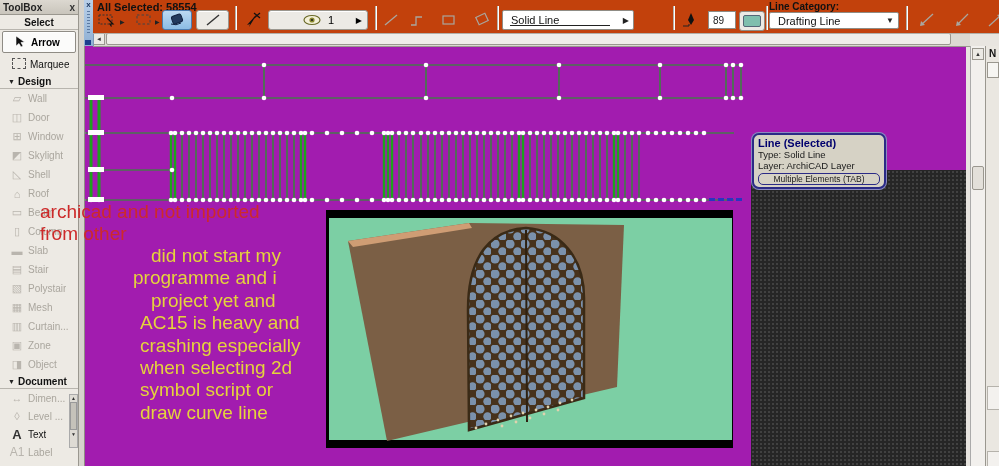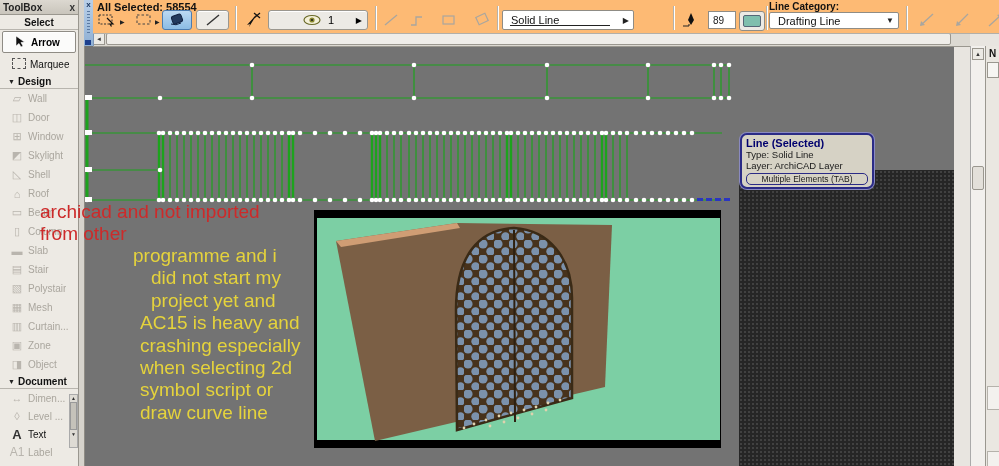--- a/index.html
+++ b/index.html
@@ -31,21 +31,21 @@
   
   #frame-strip{position:absolute;left:78px;top:0;width:6px;height:466px;background:#d6d3cc;
                border-right:1px solid #8f8c85;z-index:2;}
   #palette-handle{position:absolute;left:84px;top:0;width:9px;height:46px;z-index:4;
      background:linear-gradient(#b9cfe8,#8fb0d4);border-right:1px solid #7d96b5;}
   #palette-handle .hx{font-size:8px;font-weight:bold;color:#1d3a63;display:block;text-align:center;line-height:9px;}
   #palette-handle .dots{display:block;margin:2px auto;width:3px;height:22px;
      background:repeating-linear-gradient(#5b7aa3 0 1px,transparent 1px 3px);}
   #palette-handle .bar{position:absolute;bottom:1px;left:1px;width:6px;height:5px;background:#1c3f8e;}
   
-  #topbar{position:absolute;left:93px;top:0;width:906px;height:33px;background:#fdba74;
+  #topbar{position:absolute;left:93px;top:0;width:906px;height:33px;background:#c2410c;
           border-bottom:1px solid #b2afa8;z-index:4;font-size:11px;}
   #topbar .status{position:absolute;left:4px;top:1px;font-weight:bold;color:#111;font-size:11px;}
   .tbtn{position:absolute;top:10px;height:20px;box-sizing:border-box;display:flex;align-items:center;
         justify-content:center;}
   .raised{background:#eceae5;border:1px solid #9a978f;border-radius:3px;box-shadow:inset 0 1px 0 #fff;}
   .bluesel{background:linear-gradient(#bcd9f2,#8cbce4);border:1px solid #4c7cb0;border-radius:3px;}
   .caret{position:absolute;top:18px;font-size:6px;color:#222;}
   .vsep{position:absolute;top:6px;height:24px;width:1px;background:#b5b2ab;box-shadow:1px 0 0 #fff;}
   .ddown{position:absolute;top:10px;height:20px;background:#fff;border:1px solid #8f8c85;border-radius:2px;
          box-sizing:border-box;font-size:11px;color:#111;display:flex;align-items:center;padding:0 8px;}
@@ -58,21 +58,21 @@
   #pen-swatch .sw{width:16px;height:10px;background:#7fbfae;border:1px solid #567;border-radius:2px;}
   .lc-label{position:absolute;left:676px;top:1px;font-size:10px;font-weight:bold;color:#111;}
   
   #hscroll{position:absolute;left:93px;top:33px;width:877px;height:13px;background:#dcd9d2;
            border-bottom:1px solid #9a978f;z-index:3;}
   #hscroll .larr{position:absolute;left:0;top:0;width:12px;height:12px;background:#eceae5;border:1px solid #9a978f;
                  box-sizing:border-box;font-size:6px;color:#333;text-align:center;line-height:11px;}
   #hscroll .thumb{position:absolute;left:13px;top:0px;width:845px;height:12px;background:#efede9;
                   border:1px solid #9a978f;box-sizing:border-box;border-radius:2px;}
   
-  #canvas{position:absolute;left:68px;top:46px;width:886px;height:420px;background:#737373;z-index:1;}
+  #canvas{position:absolute;left:80px;top:46px;width:886px;height:420px;background:#a21caf;z-index:1;}
   #hatch{position:absolute;left:671px;top:124px;width:215px;height:296px;background-color:#262626;
          background-image:radial-gradient(#414141 1px,transparent 1px);background-size:4px 4px;}
   #drawing-svg{position:absolute;left:0;top:0;}
   #viewer3d{position:absolute;left:246px;top:164px;width:407px;height:238px;background:#000;}
   
   #tooltip{position:absolute;left:672px;top:87px;width:122px;background:#d6d2c5;border:2px solid #2b2b86;
            border-radius:7px;padding:2px 4px 2px 4px;box-shadow:0 0 0 1px #8a8ac0;z-index:6;}
   #tooltip .t1{font-size:11px;font-weight:bold;color:#00006e;line-height:12px;}
   #tooltip .t2{font-size:9.5px;color:#1a1a1a;line-height:11px;}
   #tooltip .tf{margin-top:2px;border:1px solid #2b2b86;border-radius:5px;font-size:8.5px;color:#1a1a1a;
@@ -654,22 +654,22 @@
     <div class="mini"></div>
     <div class="frag1"></div>
     <div class="frag2"></div>
   </div>
 
   <div id="red-text" class="anno" style="color: rgb(205, 42, 42);">
       <div>archicad and not imported</div>
       <div>from other</div>
     </div>
   <div id="yellow-text" class="anno" style="color: rgb(229, 211, 60);">
+      <div style="margin-left: 18px;">did not start my</div>
       <div style="margin-left: 0px;">programme and i</div>
-      <div style="margin-left: 18px;">did not start my</div>
       <div style="margin-left: 18px;">project yet and</div>
       <div style="margin-left: 7px;">AC15 is heavy and</div>
       <div style="margin-left: 7px;">crashing especially</div>
       <div style="margin-left: 7px;">when selecting 2d</div>
       <div style="margin-left: 7px;">symbol script or</div>
       <div style="margin-left: 7px;">draw curve line</div>
     </div>
 </div>
 
 </body></html>

